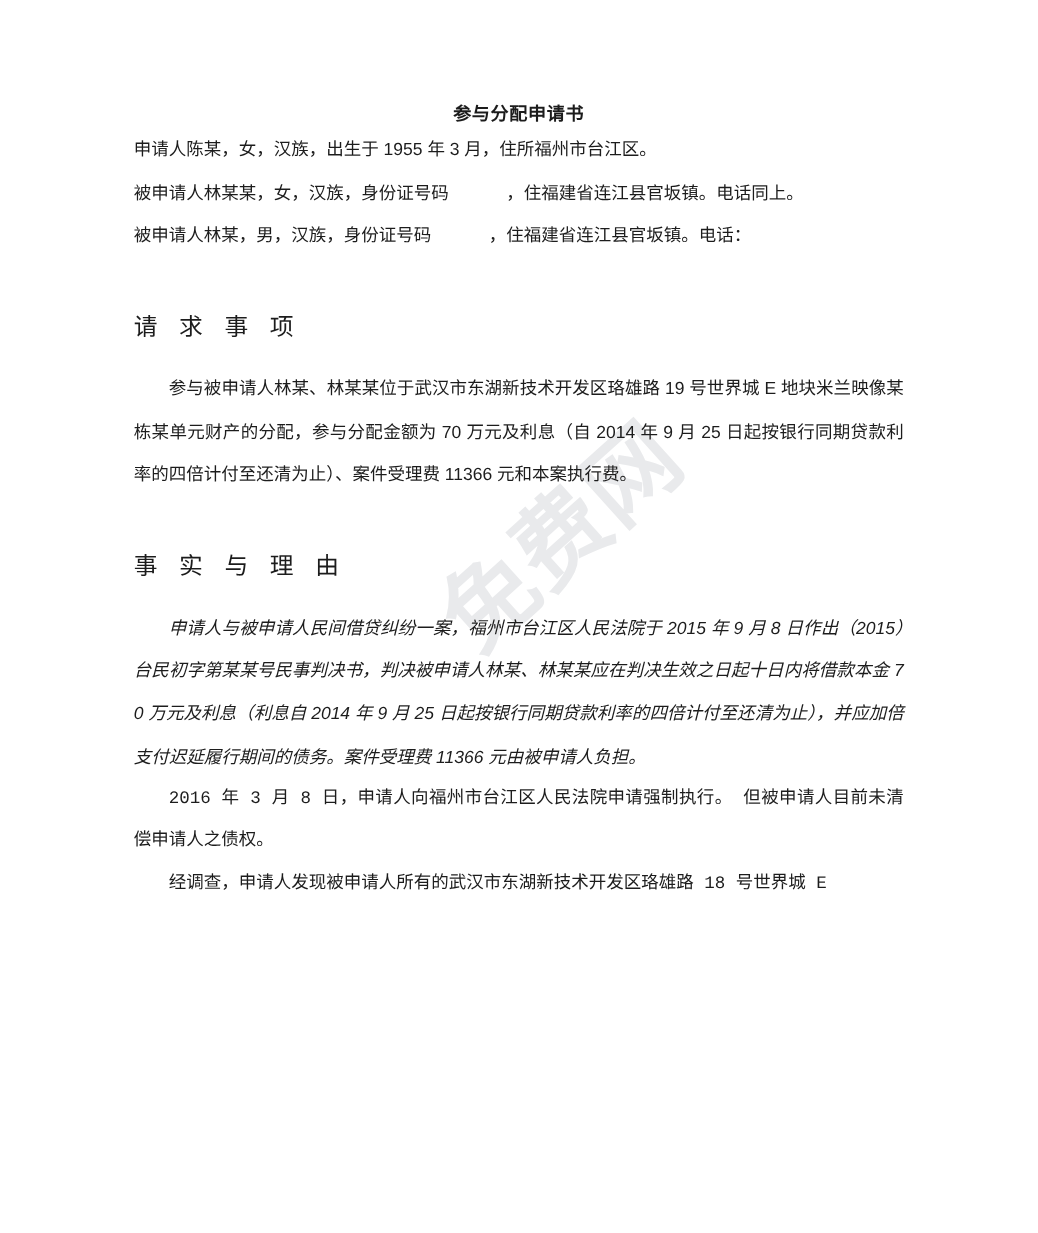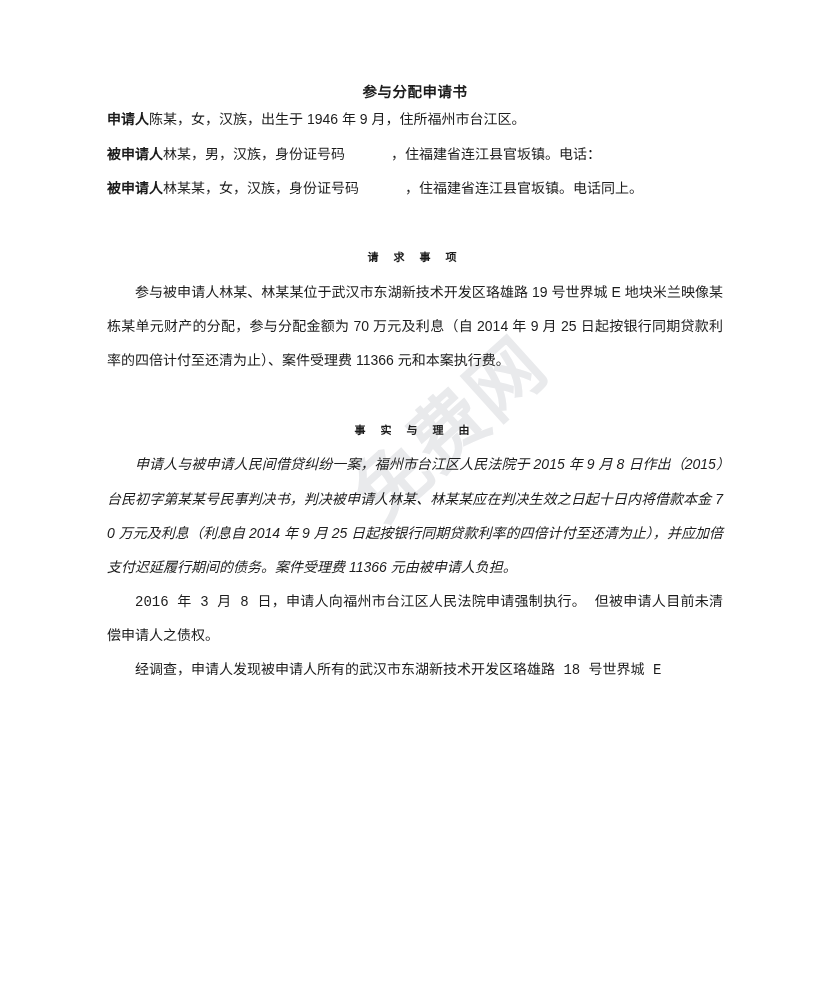--- a/index.html
+++ b/index.html
@@ -62,41 +62,41 @@
   .doc-title {
     text-align: center;
     font-size: 14.5px;
     font-weight: 700;
     letter-spacing: 0.5px;
     margin: 82px 0 0 0;
     line-height: 1.4;
   }
 
   .section-heading {
-    text-align: center;
-    font-size: 11px;
-    font-weight: 700;
+    text-align: left;
+    font-size: 19px;
+    font-weight: 400;
     letter-spacing: 6px;
     line-height: 1.5;
   }
 
   p.para {
     font-size: 14px;
     line-height: 2.45;
     margin: 0;
     text-align: justify;
     text-justify: inter-ideograph;
     word-break: break-all;
   }
   p.indent {
     text-indent: 2em;
   }
 
   .lead {
-    font-weight: 700;
+    font-weight: 400;
   }
 
   .redact {
     display: inline-block;
     width: 46px;
   }
 
   
   .gap-parties { margin-top: 33px; }
   .gap-party   { margin-top: 24px; }
@@ -113,29 +113,29 @@
 
   <div class="watermark">
     <span class="watermark-text">免费网</span>
   </div>
 
   <div class="doc">
 
     <h1 class="doc-title">参与分配申请书</h1>
 
     <p class="para gap-parties">
-      <span class="lead">申请人</span><span>陈某，女，汉族，出生于 1946 年 9 月，住所福州市台江区。</span>
+      <span class="lead">申请人</span><span>陈某，女，汉族，出生于 1955 年 3 月，住所福州市台江区。</span>
+    </p>
+
+    <p class="para gap-party">
+      <span class="lead">被申请人</span><span>林某某，女，汉族，身份证号码</span><span class="redact"></span><span>，住福建省连江县官坂镇。电话同上。</span>
     </p>
 
     <p class="para gap-party">
       <span class="lead">被申请人</span><span>林某，男，汉族，身份证号码</span><span class="redact"></span><span>，住福建省连江县官坂镇。电话：</span>
-    </p>
-
-    <p class="para gap-party">
-      <span class="lead">被申请人</span><span>林某某，女，汉族，身份证号码</span><span class="redact"></span><span>，住福建省连江县官坂镇。电话同上。</span>
     </p>
 
     <h2 class="section-heading gap-head-1">请 求 事 项</h2>
     <p class="para indent gap-body-1">参与被申请人林某、林某某位于武汉市东湖新技术开发区珞雄路 19 号世界城 E 地块米兰映像某栋某单元财产的分配，参与分配金额为 70 万元及利息（自 2014 年 9 月 25 日起按银行同期贷款利率的四倍计付至还清为止）、案件受理费 11366 元和本案执行费。</p>
 
     <h2 class="section-heading gap-head-2">事 实 与 理 由</h2>
     <p class="para indent gap-body-2">申请人与被申请人民间借贷纠纷一案，福州市台江区人民法院于 2015 年 9 月 8 日作出（2015）台民初字第某某号民事判决书，判决被申请人林某、林某某应在判决生效之日起十日内将借款本金 70 万元及利息（利息自 2014 年 9 月 25 日起按银行同期贷款利率的四倍计付至还清为止），并应加倍支付迟延履行期间的债务。案件受理费 11366 元由被申请人负担。</p>
     <p class="para indent gap-para">2016 年 3 月 8 日，申请人向福州市台江区人民法院申请强制执行。 但被申请人目前未清偿申请人之债权。</p>
     <p class="para indent gap-para">经调查，申请人发现被申请人所有的武汉市东湖新技术开发区珞雄路 18 号世界城 E</p>
 

